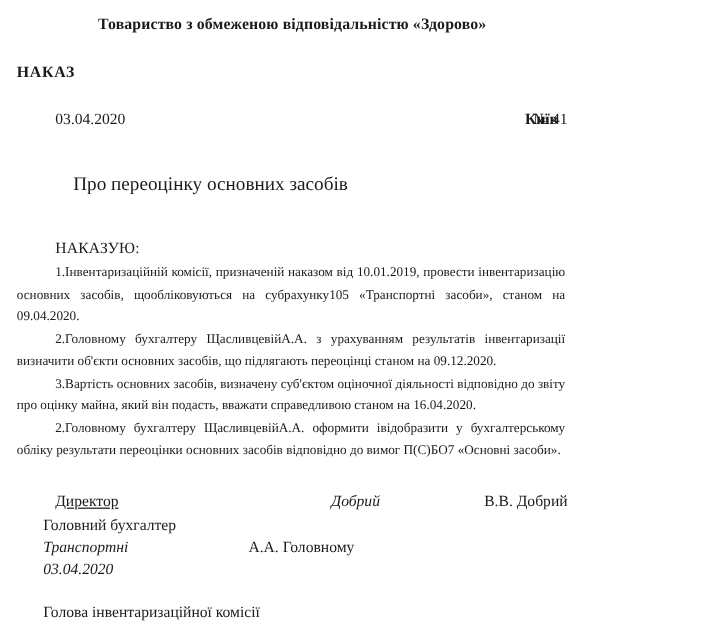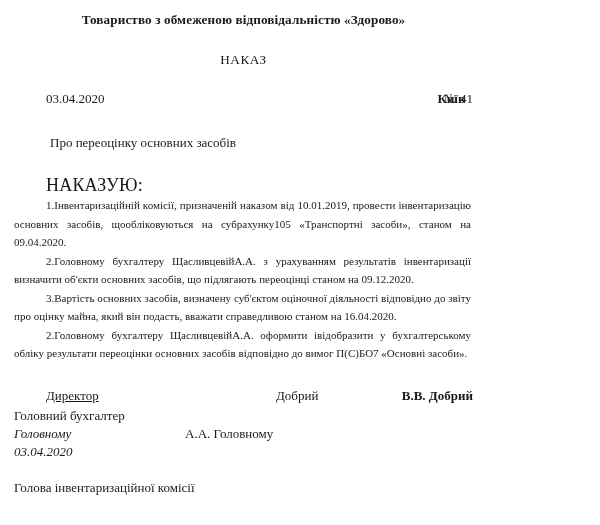--- a/index.html
+++ b/index.html
@@ -30,22 +30,21 @@
     text-align: center;
     font-weight: bold;
     font-size: 13.2px;
     letter-spacing: 0.1px;
     margin: 0;
     padding-top: 12px;
     line-height: 16px;
   }
 
   .doc-kind {
-    text-align: center;
-    font-weight: normal;
+    font-weight: bold;
     font-size: 13.2px;
     letter-spacing: 0.6px;
     margin: 0;
     padding-top: 24px;
     line-height: 16px;
   }
 
   .meta-row {
     position: relative;
     height: 18px;
@@ -68,29 +67,29 @@
     font-weight: bold;
   }
   .meta-number {
     position: absolute;
     right: 0;
     top: 0;
   }
 
   
   .subject {
-    font-size: 13px;
-    line-height: 18px;
-    margin: 4px;
+    font-size: 16px;
+    line-height: 18px;
+    margin: 15px;
     padding-top: 22px;
     padding-left: 32px;
   }
 
   .order-word {
-    font-size: 18px;
+    font-size: 13px;
     line-height: 18px;
     margin: 0;
     padding-top: 20px;
     padding-left: 32px;
     letter-spacing: 0.2px;
   }
 
   .clause {
     font-size: 11px;
     line-height: 18.5px;
@@ -115,39 +114,40 @@
   .sign-role {
     position: absolute;
     left: 32px;
     top: 0;
     text-decoration: underline;
   }
   .sign-scribble {
     position: absolute;
     left: 262px;
     top: 0;
+    font-style: italic;
   }
   .sign-name {
     position: absolute;
     right: 0;
     top: 0;
-    font-weight: bold;
   }
 
   
   .ack-intro {
     font-size: 13px;
     line-height: 18px;
     margin: 0;
     padding-top: 24px;
     padding-left: 32px;
   }
 
   .ack-group {
     margin-top: 2px;
+    margin-left: 22px;
   }
   .ack-group.second {
     margin-top: 18px;
   }
 
   .ack-role {
     font-size: 13px;
     line-height: 18px;
   }
   .ack-sig-row {
@@ -203,21 +203,21 @@
   <div class="sign-row">
     <span class="sign-role">Директор</span>
     <span class="sign-scribble">Добрий</span>
     <span class="sign-name">В.В. Добрий</span>
   </div>
 
 
   <div class="ack-group">
     <div class="ack-role">Головний бухгалтер</div>
     <div class="ack-sig-row">
-      <span class="ack-scribble">Головному</span>
+      <span class="ack-scribble">Транспортні</span>
       <span class="ack-printed-name">А.А. Головному</span>
     </div>
     <div class="ack-date">03.04.2020</div>
   </div>
 
   <div class="ack-group second">
     <div class="ack-role">Голова інвентаризаційної комісії</div>
 
   </div>
 

